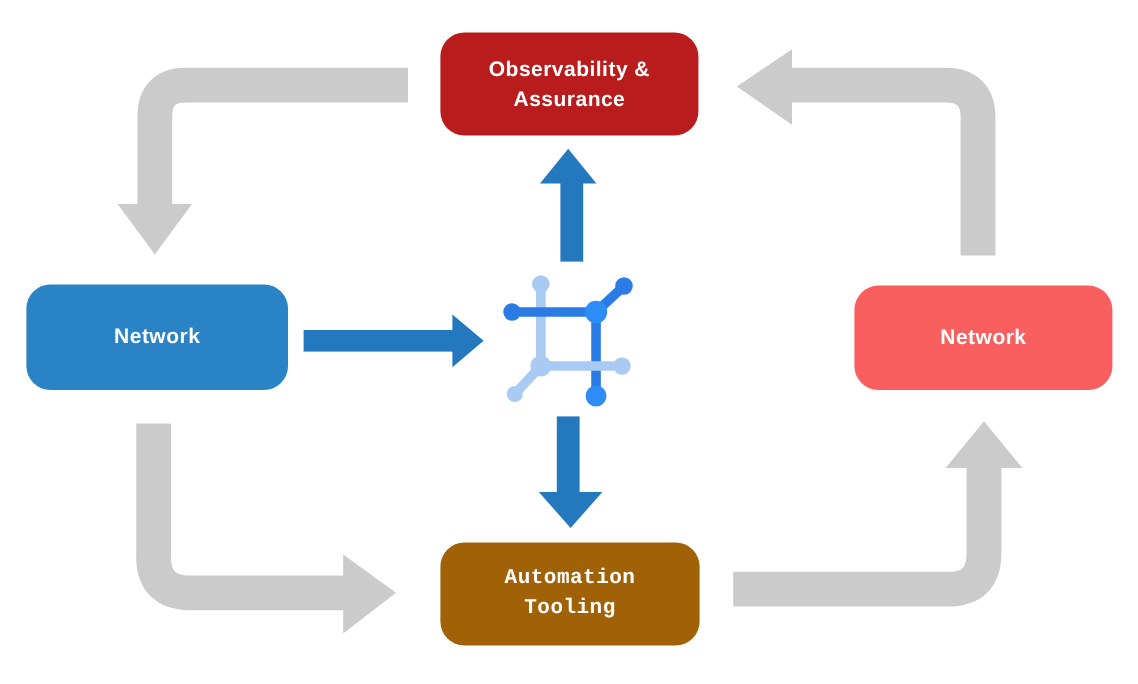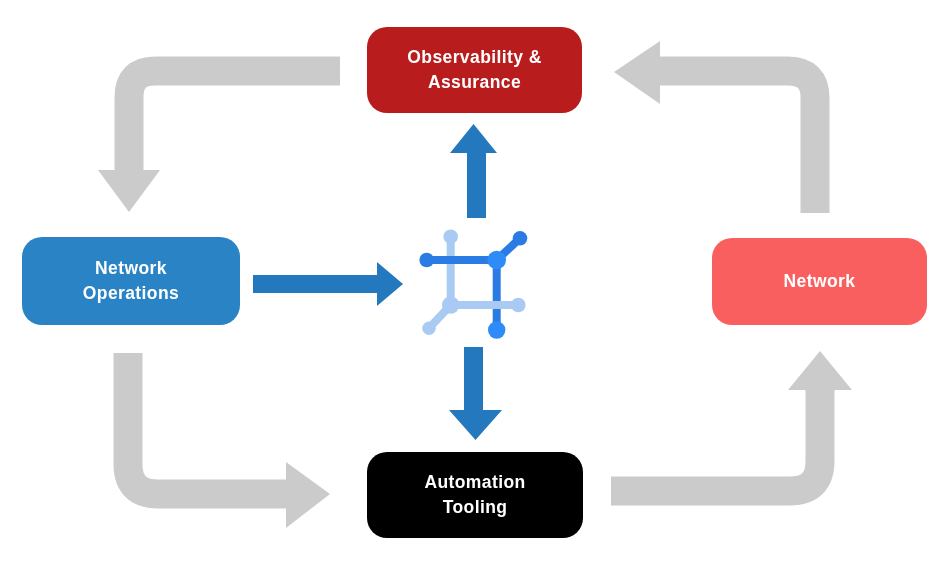--- a/index.html
+++ b/index.html
@@ -104,25 +104,24 @@
     </svg>
   </div>
 
   <div class="node node-observability" style="background-color: #b91c1c;">
     <span>Observability &amp;</span>
     <span>Assurance</span>
   </div>
 
   <div class="node node-operations" style="background-color: rgb(41, 131, 197);">
     <span>Network</span>
-    <span>Operations</span>
   </div>
 
   <div class="node node-infrastructure" style="background-color: rgb(250, 95, 95);">
     <span>Network</span>
   </div>
 
-  <div class="node node-automation" style="background-color: #000000;">
+  <div class="node node-automation" style="background-color: #a16207; font-family: Liberation Mono, monospace;">
     <span>Automation</span>
     <span>Tooling</span>
   </div>
 
 </div>
 
 </body></html>

